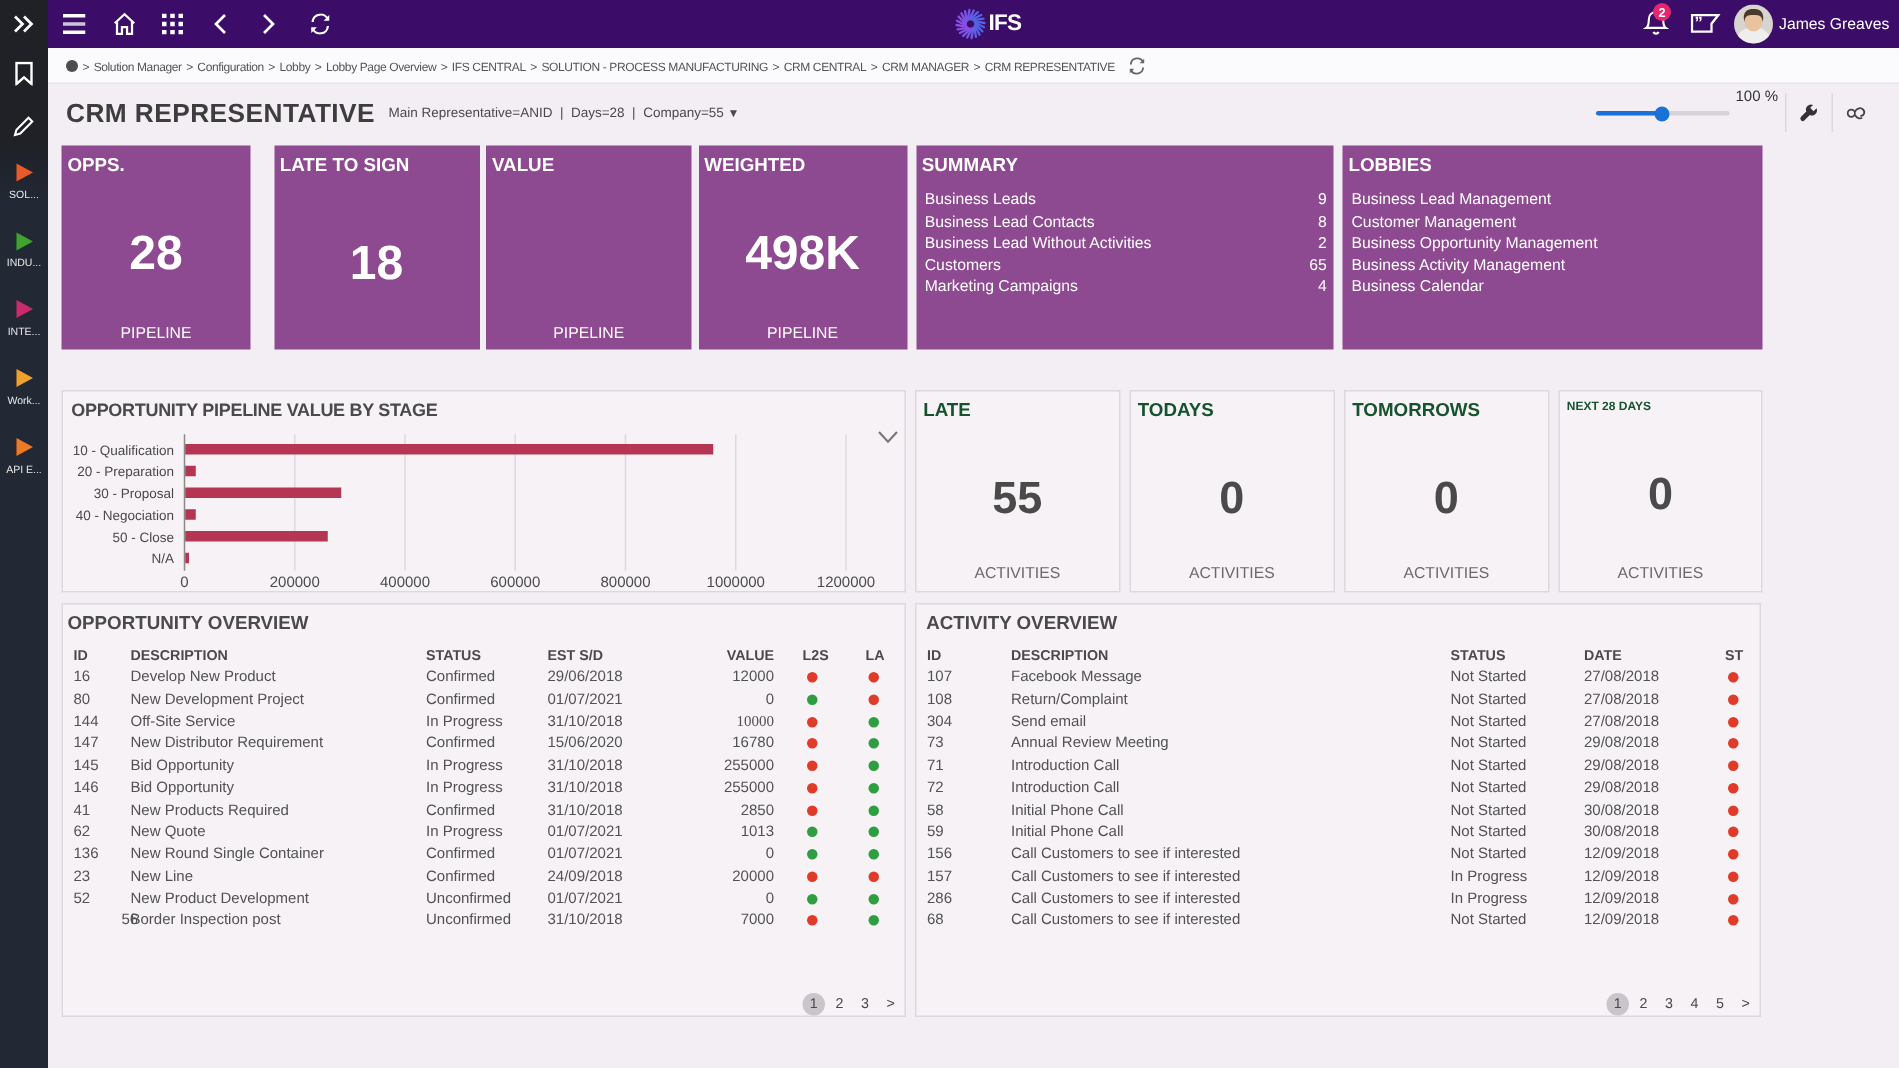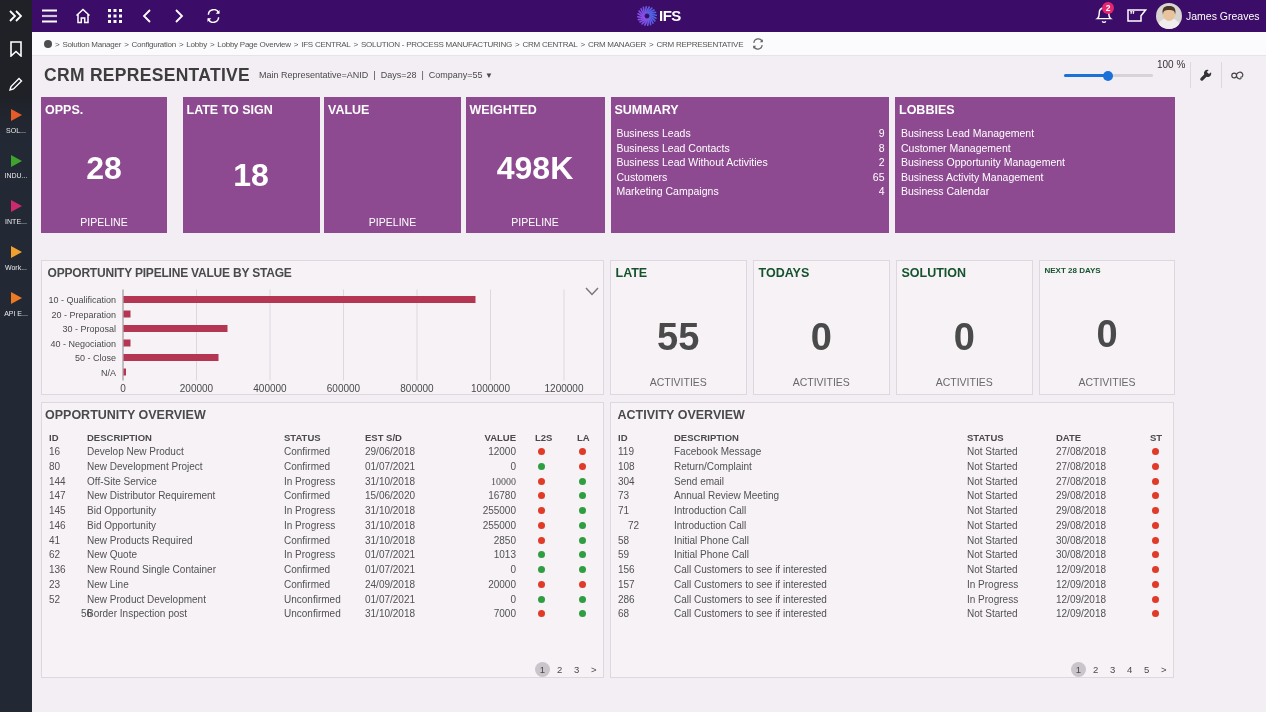--- a/index.html
+++ b/index.html
@@ -29,21 +29,21 @@
   .kpi .b { position:absolute; left:0; bottom:5px; width:100%; text-align:center; font-size:10.5px; }
   .kl { position:absolute; left:6px; font-size:10.5px; color:#fff; }
   .kr { position:absolute; right:4px; font-size:10.5px; color:#fff; text-align:right; }
 
   
   .card { position:absolute; background:#f6f2f6; border:1px solid #ddd8de; }
   .card .ct { position:absolute; left:3px; top:4.5px; font-size:12.5px; font-weight:bold; color:#4a4a4a; letter-spacing:0px; }
 
   
   .stat .t { position:absolute; left:4.5px; top:5px; font-size:12.5px; font-weight:bold; color:#14532d; }
-  .stat .n { position:absolute; left:0; width:100%; text-align:center; font-size:38px; font-weight:bold; color:#4a4a4a; }
+  .stat .n { position:absolute; left:0; width:100%; text-align:center; font-size:30px; font-weight:bold; color:#4a4a4a; }
   .stat .b { position:absolute; left:0; bottom:6px; width:100%; text-align:center; font-size:10.5px; color:#6a6a6a; }
 
   
   .th { position:absolute; font-size:9.5px; font-weight:bold; color:#4a4a4a; }
   .tr { position:absolute; font-size:10px; color:#525252; white-space:nowrap; }
   .dot { position:absolute; width:7px; height:7px; border-radius:50%; }
   .red { background:#e03a28; } .green { background:#2e9e41; }
 
   .pgc { position:absolute; width:15px; height:15px; border-radius:50%; background:#cac5cb; color:#4a4a4a; font-size:9.5px; text-align:center; line-height:15px; }
   .pg { position:absolute; font-size:9.5px; color:#4a4a4a; }
@@ -300,21 +300,21 @@
   <div class="t">LATE</div>
     <div class="n" style="top:55px;">55</div>
     <div class="b">ACTIVITIES</div>
 </div>
 <div class="card stat" style="left:753px;top:259.5px;width:136.5px;height:135px;">
   <div class="t">TODAYS</div>
     <div class="n" style="top:55px;">0</div>
     <div class="b">ACTIVITIES</div>
 </div>
 <div class="card stat" style="left:896px;top:259.5px;width:136.5px;height:135px;">
-  <div class="t">SOLUTION</div>
+  <div class="t">TOMORROWS</div>
     <div class="n" style="top:55px;">0</div>
     <div class="b">ACTIVITIES</div>
 </div>
 <div class="card stat" style="left:1039px;top:259.5px;width:136px;height:135px;">
   <div class="t" style="font-size:8px;font-weight:bold;">NEXT 28 DAYS</div>
     <div class="n" style="top:52px;">0</div>
     <div class="b">ACTIVITIES</div>
 </div>
 
 <div class="card" id="opp" style="left:41px;top:402px;width:563px;height:276px;">
@@ -416,21 +416,21 @@
     <div class="pg" style="left:549px;top:260.5px;">&gt;</div>
   </div>
 
 <div class="card" id="act" style="left:610px;top:402px;width:564px;height:276px;">
     <div class="ct" style="left:6.5px;">ACTIVITY OVERVIEW</div>
     <div class="th" style="left:7px;top:29px;">ID</div>
     <div class="th" style="left:63px;top:29px;">DESCRIPTION</div>
     <div class="th" style="left:356px;top:29px;">STATUS</div>
     <div class="th" style="left:445px;top:29px;">DATE</div>
     <div class="th" style="left:539px;top:29px;">ST</div>
-    <div class="tr" style="left:7px;top:43px;">119</div>
+    <div class="tr" style="left:7px;top:43px;">107</div>
     <div class="tr" style="left:63px;top:43px;">Facebook Message</div>
     <div class="tr" style="left:356px;top:43px;">Not Started</div>
     <div class="tr" style="left:445px;top:43px;">27/08/2018</div>
     <div class="dot red" style="left:541px;top:45px;"></div>
     <div class="tr" style="left:7px;top:57.76px;">108</div>
     <div class="tr" style="left:63px;top:57.76px;">Return/Complaint</div>
     <div class="tr" style="left:356px;top:57.76px;">Not Started</div>
     <div class="tr" style="left:445px;top:57.76px;">27/08/2018</div>
     <div class="dot red" style="left:541px;top:59.76px;"></div>
     <div class="tr" style="left:7px;top:72.52px;">304</div>
@@ -441,21 +441,21 @@
     <div class="tr" style="left:7px;top:87.28px;">73</div>
     <div class="tr" style="left:63px;top:87.28px;">Annual Review Meeting</div>
     <div class="tr" style="left:356px;top:87.28px;">Not Started</div>
     <div class="tr" style="left:445px;top:87.28px;">29/08/2018</div>
     <div class="dot red" style="left:541px;top:89.28px;"></div>
     <div class="tr" style="left:7px;top:102.03999999999999px;">71</div>
     <div class="tr" style="left:63px;top:102.03999999999999px;">Introduction Call</div>
     <div class="tr" style="left:356px;top:102.03999999999999px;">Not Started</div>
     <div class="tr" style="left:445px;top:102.03999999999999px;">29/08/2018</div>
     <div class="dot red" style="left:541px;top:104.03999999999999px;"></div>
-    <div class="tr" style="left:17px;top:116.8px;">72</div>
+    <div class="tr" style="left:7px;top:116.8px;">72</div>
     <div class="tr" style="left:63px;top:116.8px;">Introduction Call</div>
     <div class="tr" style="left:356px;top:116.8px;">Not Started</div>
     <div class="tr" style="left:445px;top:116.8px;">29/08/2018</div>
     <div class="dot red" style="left:541px;top:118.8px;"></div>
     <div class="tr" style="left:7px;top:131.56px;">58</div>
     <div class="tr" style="left:63px;top:131.56px;">Initial Phone Call</div>
     <div class="tr" style="left:356px;top:131.56px;">Not Started</div>
     <div class="tr" style="left:445px;top:131.56px;">30/08/2018</div>
     <div class="dot red" style="left:541px;top:133.56px;"></div>
     <div class="tr" style="left:7px;top:146.32px;">59</div>

